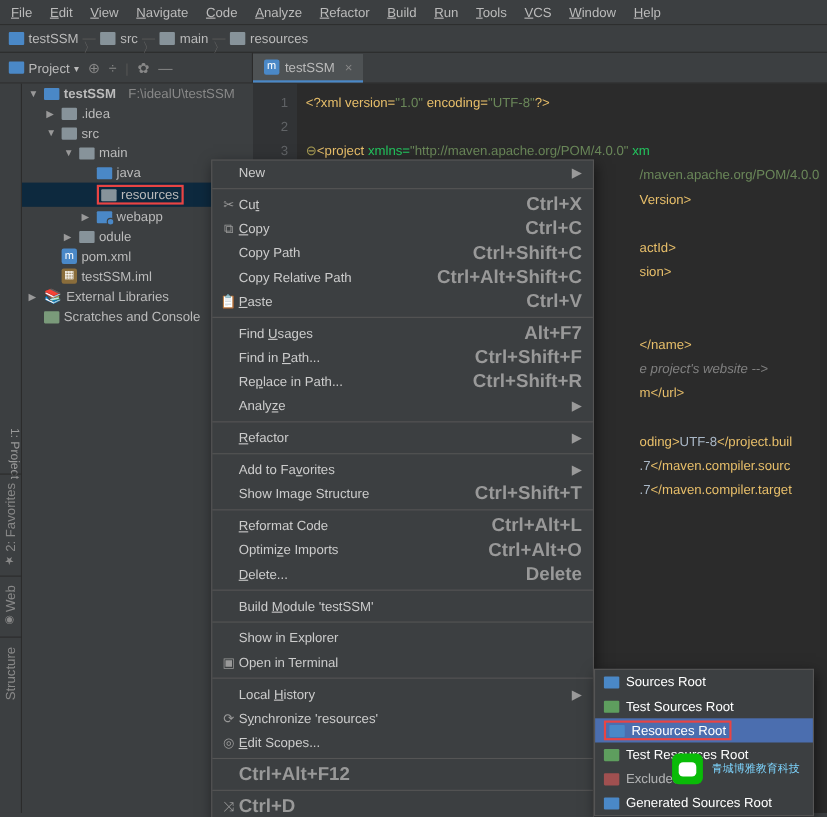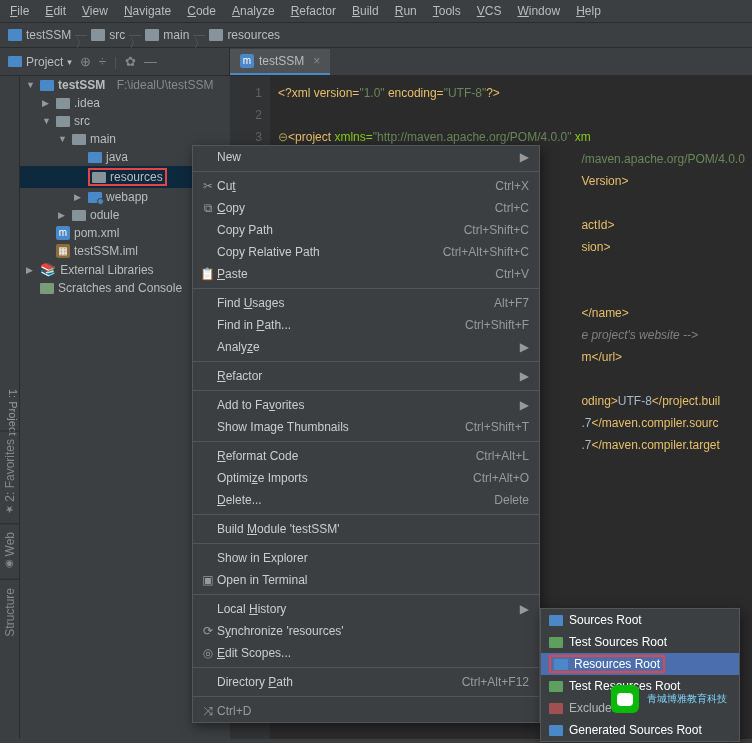--- a/index.html
+++ b/index.html
@@ -28,26 +28,26 @@
 .fico.blue { background:#4a88c7; }
 .mico { width:14px; height:14px; background:#4a88c7; color:#fff; font-size:10px; text-align:center; line-height:14px; border-radius:2px; display:inline-block; flex-shrink:0; }
 .libico { color:#c9a84e; font-size:13px; }
 .node.sel { background:#0d293e; }
 .redbox { border:2px solid #e84444; padding:0 2px; display:inline-flex; align-items:center; gap:4px; }
 .dim { color:#888;text-align:right; }
 .treelbl { color:#bbb; }
 .ind1{padding-left:6px}.ind2{padding-left:22px}.ind3{padding-left:38px}.ind4{padding-left:54px}
 .editor { flex:1; background:#2b2b2b; display:flex; position:relative; }
 .gutter { width:40px; background:#313335; text-align:right; padding:6px 8px 0 0; color:#606366; font-family:Consolas,monospace; font-size:12px; line-height:22px; }
-.code { flex:1; padding:6px 0 0 8px; font-family:Consolas,monospace; font-size:12px; line-height:22px; white-space:pre; color:#a9b7c6; overflow:hidden; }.s{color:#6a8759}.t{color:#e8bf6a}.a{color:#84cc16}.c{color:#808080;font-style:italic}
+.code { flex:1; padding:6px 0 0 8px; font-family:Consolas,monospace; font-size:12px; line-height:22px; white-space:pre; color:#a9b7c6; overflow:hidden; }.s{color:#6a8759}.t{color:#e8bf6a}.a{color:#22c55e}.c{color:#808080;font-style:italic}
 .ctxmenu { position:absolute; left:192px; top:145px; width:348px; background:#3c3f41; border:1px solid #555; box-shadow:2px 4px 12px rgba(0,0,0,0.5); z-index:10; }
 .mi { display:flex; align-items:center; padding:3px 10px 3px 6px; height:22px; }
 .mi .icn { width:18px; text-align:center; color:#999; font-size:12px; }
 .mi .lbl { flex:1; color:#ccc; }
-.mi .sc { color:#999; font-size:12px; }
+.mi .sc { color:#999; font-size:17px;font-weight:bold; }
 .mi .arw { color:#999; }
 .sep { height:1px; background:#555; margin:3px 0; }
 .submenu { position:absolute; left:540px; top:608px; width:200px; background:#3c3f41; border:1px solid #555; box-shadow:2px 4px 12px rgba(0,0,0,0.5); z-index:11; }
 .smi { display:flex; align-items:center; gap:6px; padding:3px 8px; height:22px; color:#ffffff; }
 .smi .fico { width:14px; height:11px; }
 .smi.hl { background:#4b6eaf; }
 .smi.hl .redb { border:2px solid #e84444; padding:0 3px; display:inline-flex; align-items:center; gap:6px; }
 .sidetabs { position:absolute; left:0; top:430px; width:20px; }
 .sidetabs div { writing-mode:vertical-rl; transform:rotate(180deg); color:#888; font-size:10px; padding:8px 3px; border-bottom:1px solid #2b2b2b; }
 .wechat { position:absolute; right:25px; bottom:30px; display:flex; align-items:center; gap:8px; z-index:20; }
@@ -244,38 +244,43 @@
       <span class="lbl">Find <u>U</u>sages</span>
       <span class="sc">Alt+F7</span>
     </div>
     <div class="mi">
       <span class="icn"></span>
       <span class="lbl">Find in <u>P</u>ath...</span>
       <span class="sc">Ctrl+Shift+F</span>
     </div>
     <div class="mi">
       <span class="icn"></span>
+      <span class="lbl">Re<u>p</u>lace in Path...</span>
+      <span class="sc">Ctrl+Shift+R</span>
+    </div>
+    <div class="mi">
+      <span class="icn"></span>
       <span class="lbl">Analy<u>z</u>e</span>
       <span class="arw">▶</span>
     </div>
     <div class="sep"></div>
     <div class="mi">
       <span class="icn"></span>
       <span class="lbl"><u>R</u>efactor</span>
       <span class="arw">▶</span>
     </div>
     <div class="sep"></div>
     <div class="mi">
       <span class="icn"></span>
       <span class="lbl">Add to Fa<u>v</u>orites</span>
       <span class="arw">▶</span>
     </div>
     <div class="mi">
       <span class="icn"></span>
-      <span class="lbl">Show Image Thumbnails</span>
+      <span class="lbl">Show Image Structure</span>
       <span class="sc">Ctrl+Shift+T</span>
     </div>
     <div class="sep"></div>
     <div class="mi">
       <span class="icn"></span>
       <span class="lbl"><u>R</u>eformat Code</span>
       <span class="sc">Ctrl+Alt+L</span>
     </div>
     <div class="mi">
       <span class="icn"></span>
@@ -311,21 +316,20 @@
       <span class="icn">⟳</span>
       <span class="lbl">S<u>y</u>nchronize 'resources'</span>
     </div>
     <div class="mi">
       <span class="icn">◎</span>
       <span class="lbl"><u>E</u>dit Scopes...</span>
     </div>
     <div class="sep"></div>
     <div class="mi">
       <span class="icn"></span>
-      <span class="lbl">Directory <u>P</u>ath</span>
       <span class="sc">Ctrl+Alt+F12</span>
     </div>
     <div class="sep"></div>
     <div class="mi">
       <span class="icn">⤨</span>
       <span class="sc">Ctrl+D</span>
     </div>
   </div>
 <div class="submenu">
     <div class="smi">

